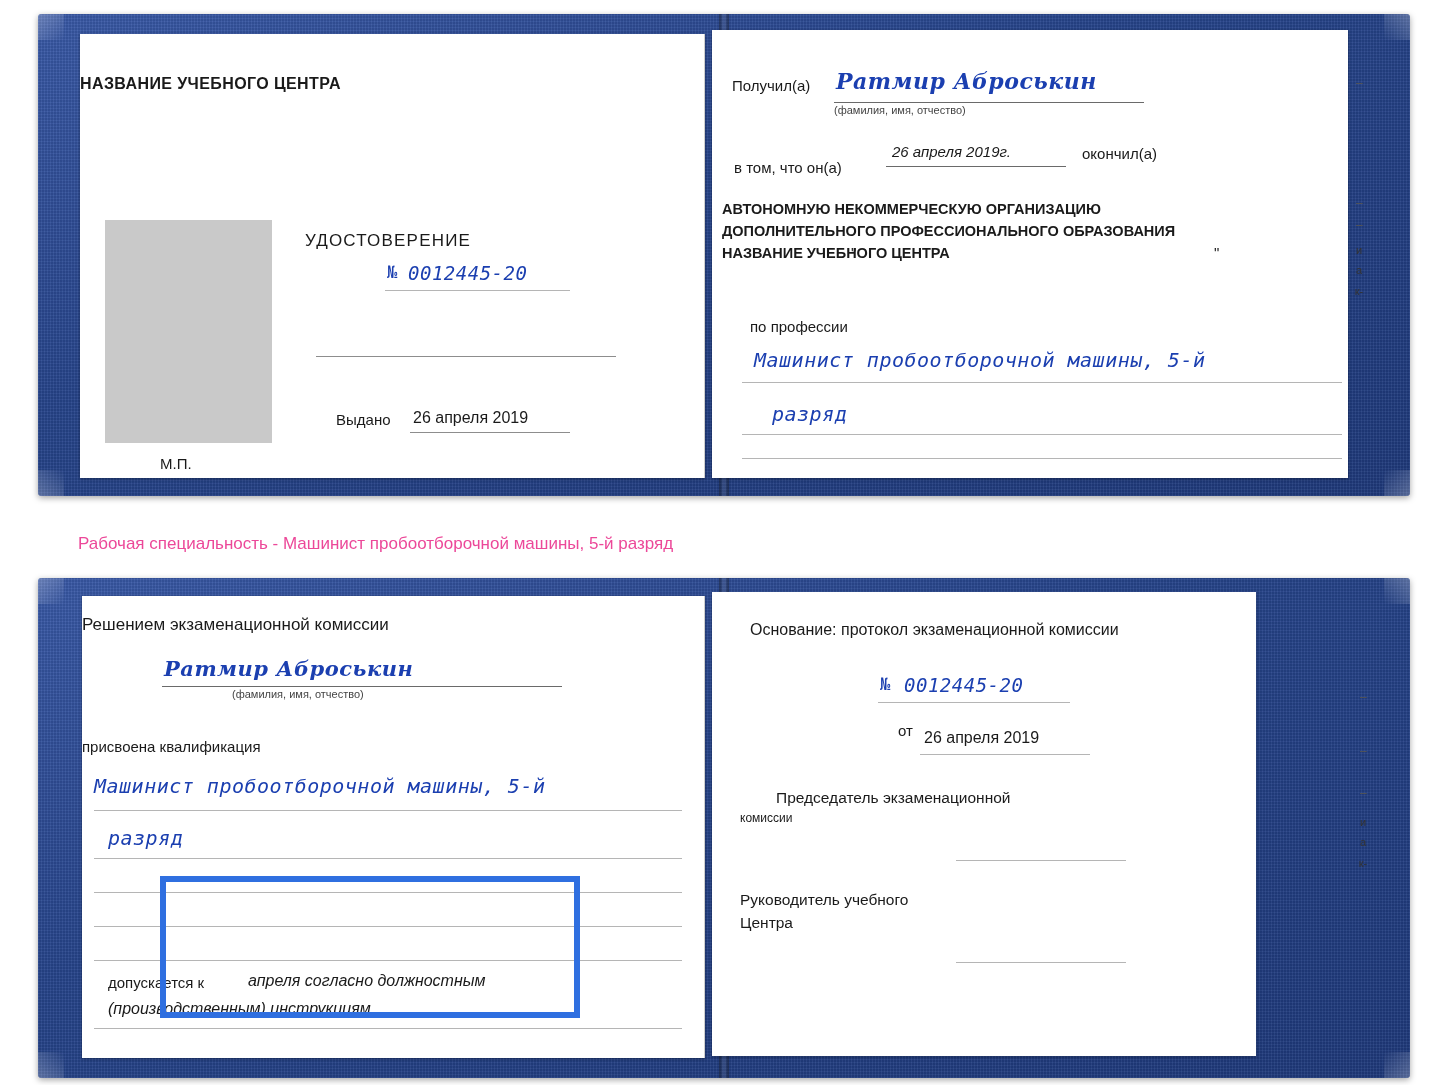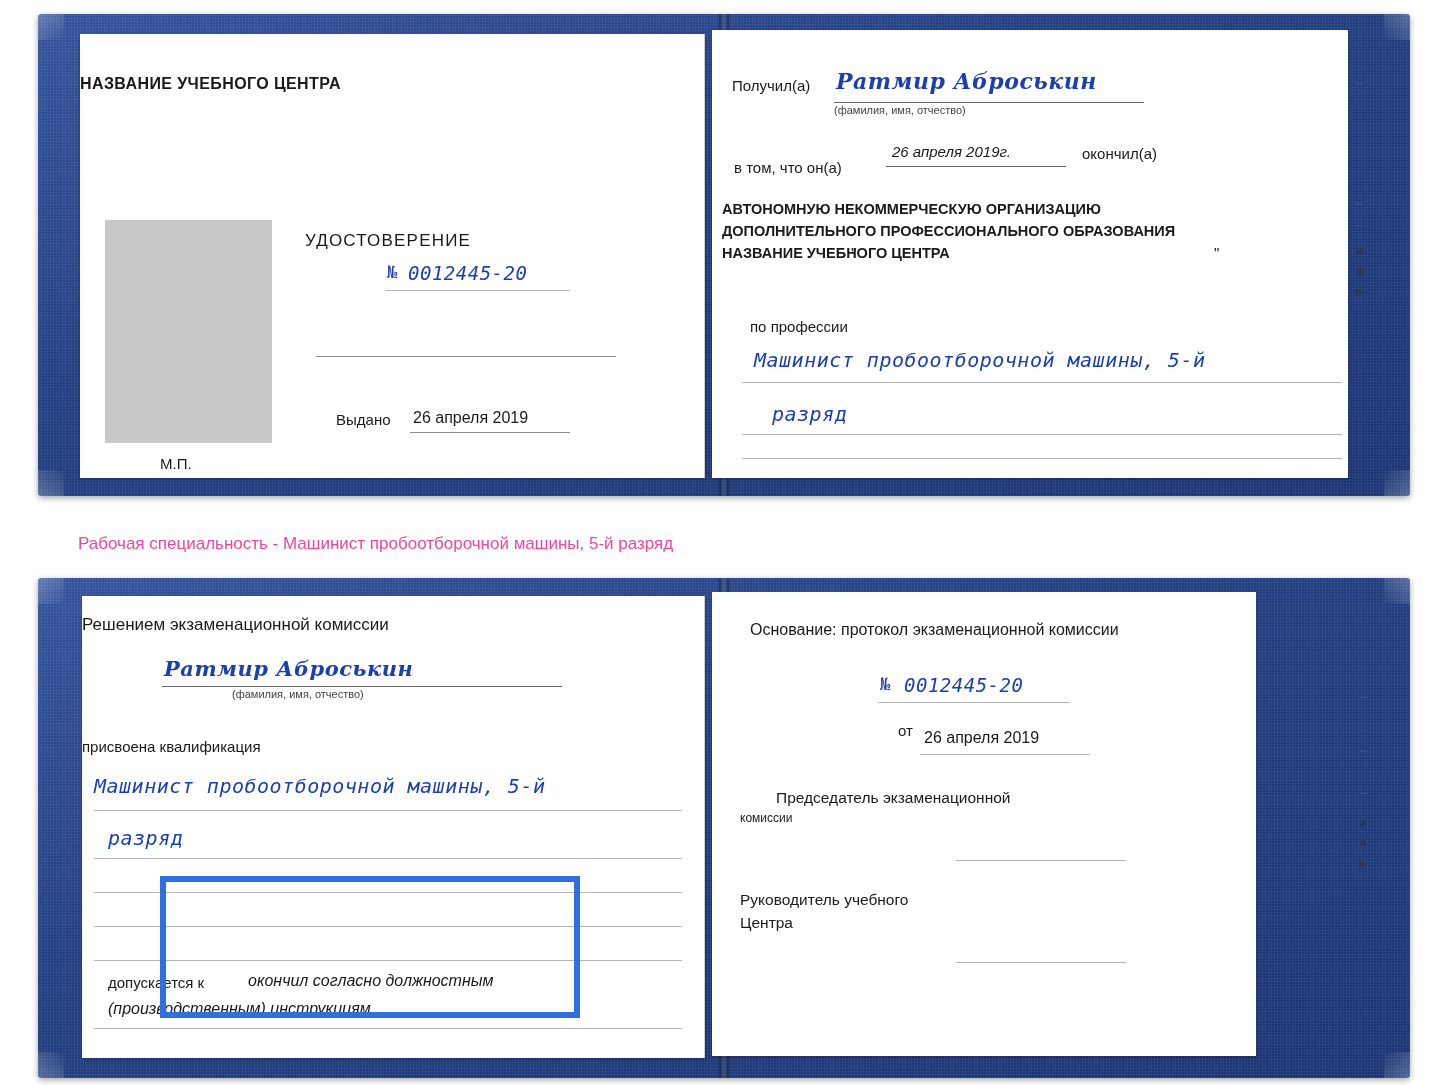--- a/index.html
+++ b/index.html
@@ -228,21 +228,21 @@
     <div class="ink-mono" style="left:12px; top:178px; font-size:20px;">Машинист пробоотборочной машины, 5-й</div>
     <div class="rule light" style="left:12px; top:214px; width:588px;"></div>
 
     <div class="ink-mono" style="left:26px; top:230px; font-size:20px;">разряд</div>
     <div class="rule light" style="left:12px; top:262px; width:588px;"></div>
     <div class="rule light" style="left:12px; top:296px; width:588px;"></div>
     <div class="rule light" style="left:12px; top:330px; width:588px;"></div>
     <div class="rule light" style="left:12px; top:364px; width:588px;"></div>
 
     <div class="t" style="left:26px; top:378px; font-size:15px;">допускается к</div>
-    <div class="typed" style="left:166px; top:376px; font-size:16px; font-style:italic;">окончил согласно должностным</div>
+    <div class="typed" style="left:166px; top:376px; font-size:16px; font-style:italic;">апреля согласно должностным</div>
     <div class="typed" style="left:26px; top:404px; font-size:16px; font-style:italic;">(производственным) инструкциям</div>
     <div class="rule light" style="left:12px; top:432px; width:588px;"></div>
   </div>
 
   <div class="page-white" style="left:712px; top:592px; width:544px; height:464px;">
 
     <div class="t" style="left:38px; top:28px; font-size:16px;">Основание: протокол экзаменационной комиссии</div>
 
     <div class="ink-mono" style="left:168px; top:82px; font-size:17px; font-style:normal;">№</div>
     <div class="ink-mono" style="left:192px; top:82px; font-size:19px;">0012445-20</div>

